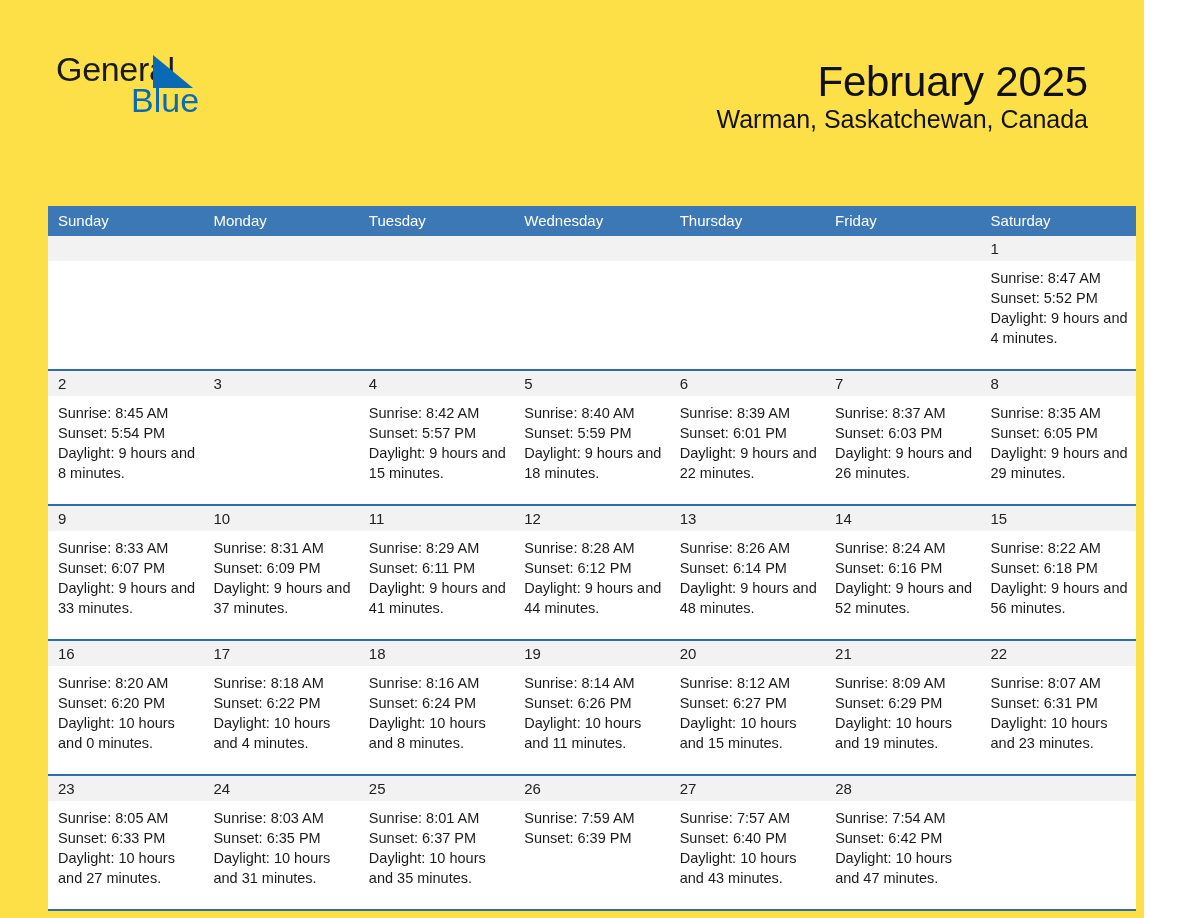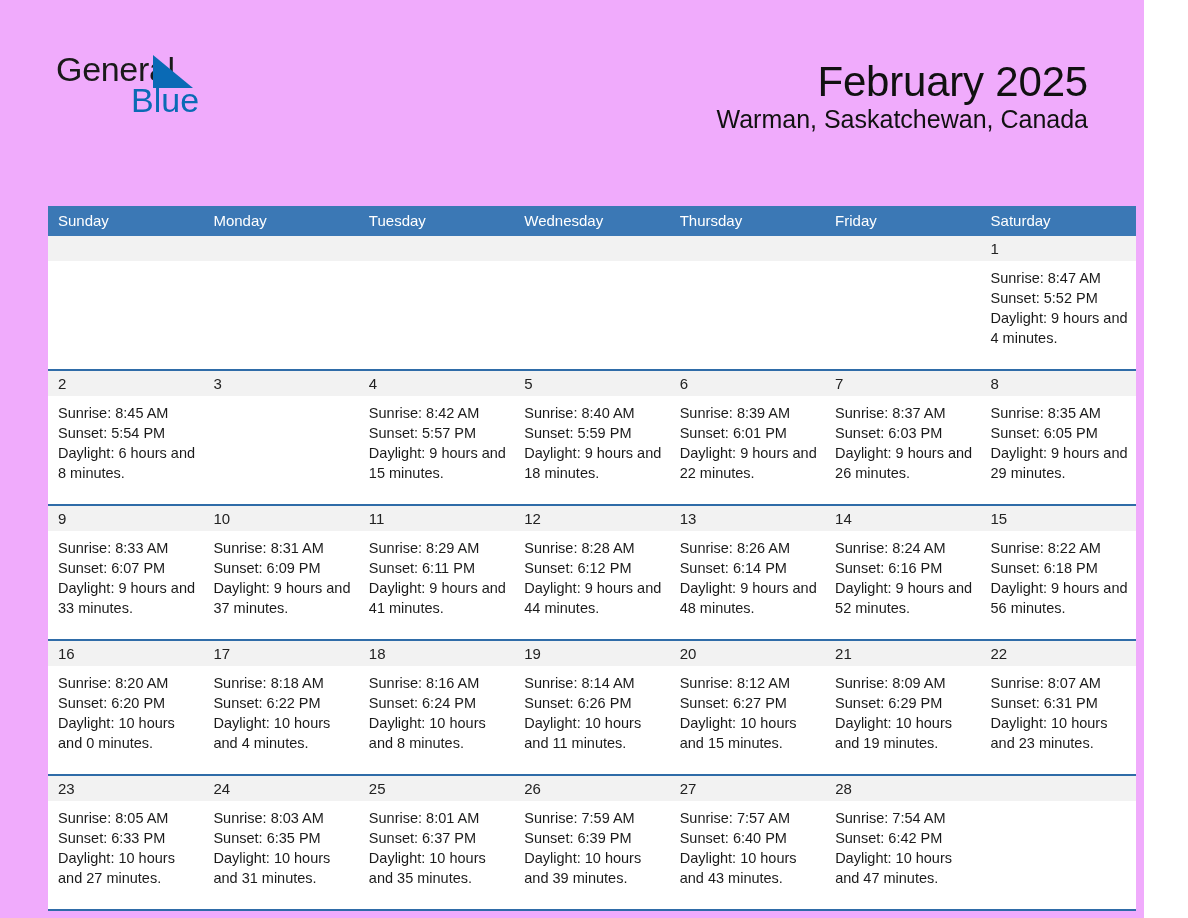--- a/index.html
+++ b/index.html
@@ -10,21 +10,21 @@
     height: 918px;
     background: #ffffff;
     font-family: "Liberation Sans", sans-serif;
     -webkit-font-smoothing: antialiased;
   }
 
   .page {
     position: relative;
     width: 1144px;
     height: 918px;
-    background: #f0abfc;
+    background: #fde047;
   }
 
   
   .topbar {
     position: relative;
     height: 110px;
     padding: 0 52px;
   }
 
   .logo {
@@ -198,21 +198,21 @@
               <div class="wrap2">Daylight: 9 hours and 4 minutes.</div>
             </div>
           </div>
         </div>
         <div class="week-row">
           <div class="day-cell">
             <div class="day-num-bar">2</div>
             <div class="day-body">
               <div>Sunrise: 8:45 AM</div>
               <div>Sunset: 5:54 PM</div>
-              <div class="wrap2">Daylight: 6 hours and 8 minutes.</div>
+              <div class="wrap2">Daylight: 9 hours and 8 minutes.</div>
             </div>
           </div>
           <div class="day-cell">
             <div class="day-num-bar">3</div>
           </div>
           <div class="day-cell">
             <div class="day-num-bar">4</div>
             <div class="day-body">
               <div>Sunrise: 8:42 AM</div>
               <div>Sunset: 5:57 PM</div>
@@ -391,21 +391,20 @@
               <div>Sunrise: 8:01 AM</div>
               <div>Sunset: 6:37 PM</div>
               <div class="wrap2">Daylight: 10 hours and 35 minutes.</div>
             </div>
           </div>
           <div class="day-cell">
             <div class="day-num-bar">26</div>
             <div class="day-body">
               <div>Sunrise: 7:59 AM</div>
               <div>Sunset: 6:39 PM</div>
-              <div class="wrap2">Daylight: 10 hours and 39 minutes.</div>
             </div>
           </div>
           <div class="day-cell">
             <div class="day-num-bar">27</div>
             <div class="day-body">
               <div>Sunrise: 7:57 AM</div>
               <div>Sunset: 6:40 PM</div>
               <div class="wrap2">Daylight: 10 hours and 43 minutes.</div>
             </div>
           </div>

